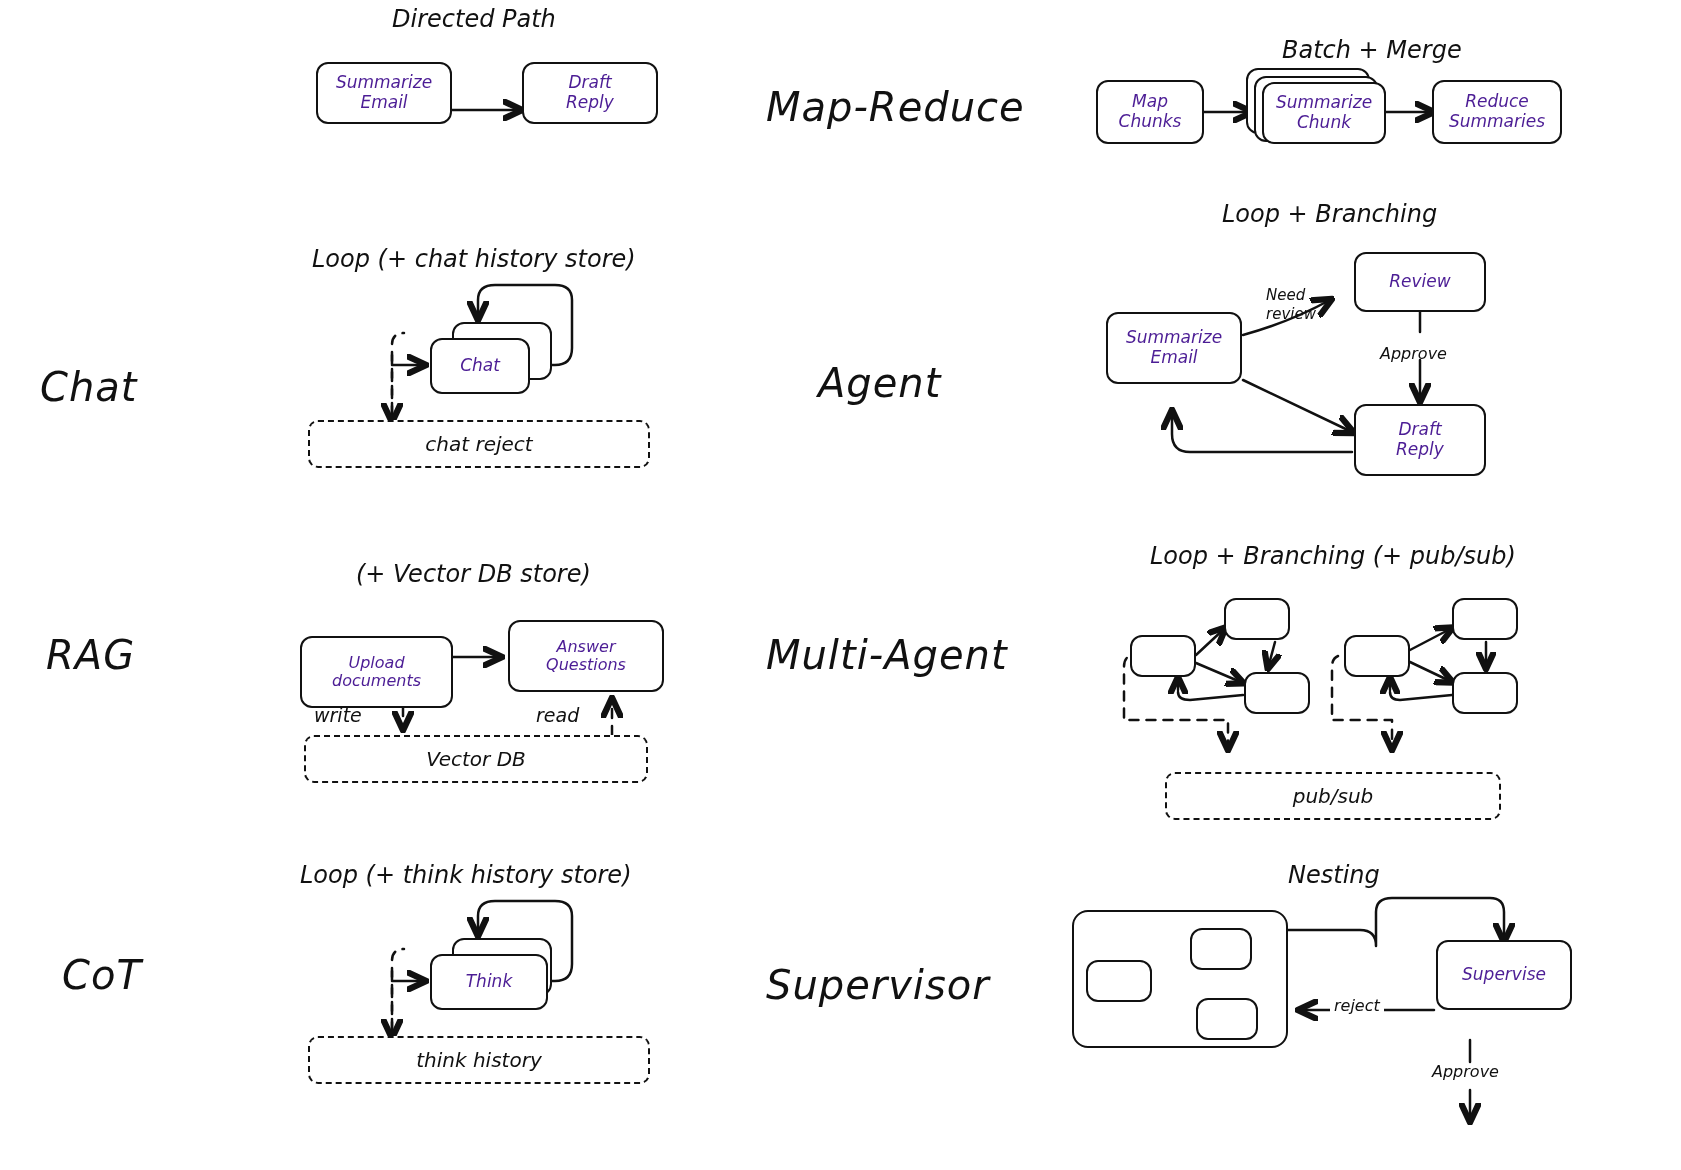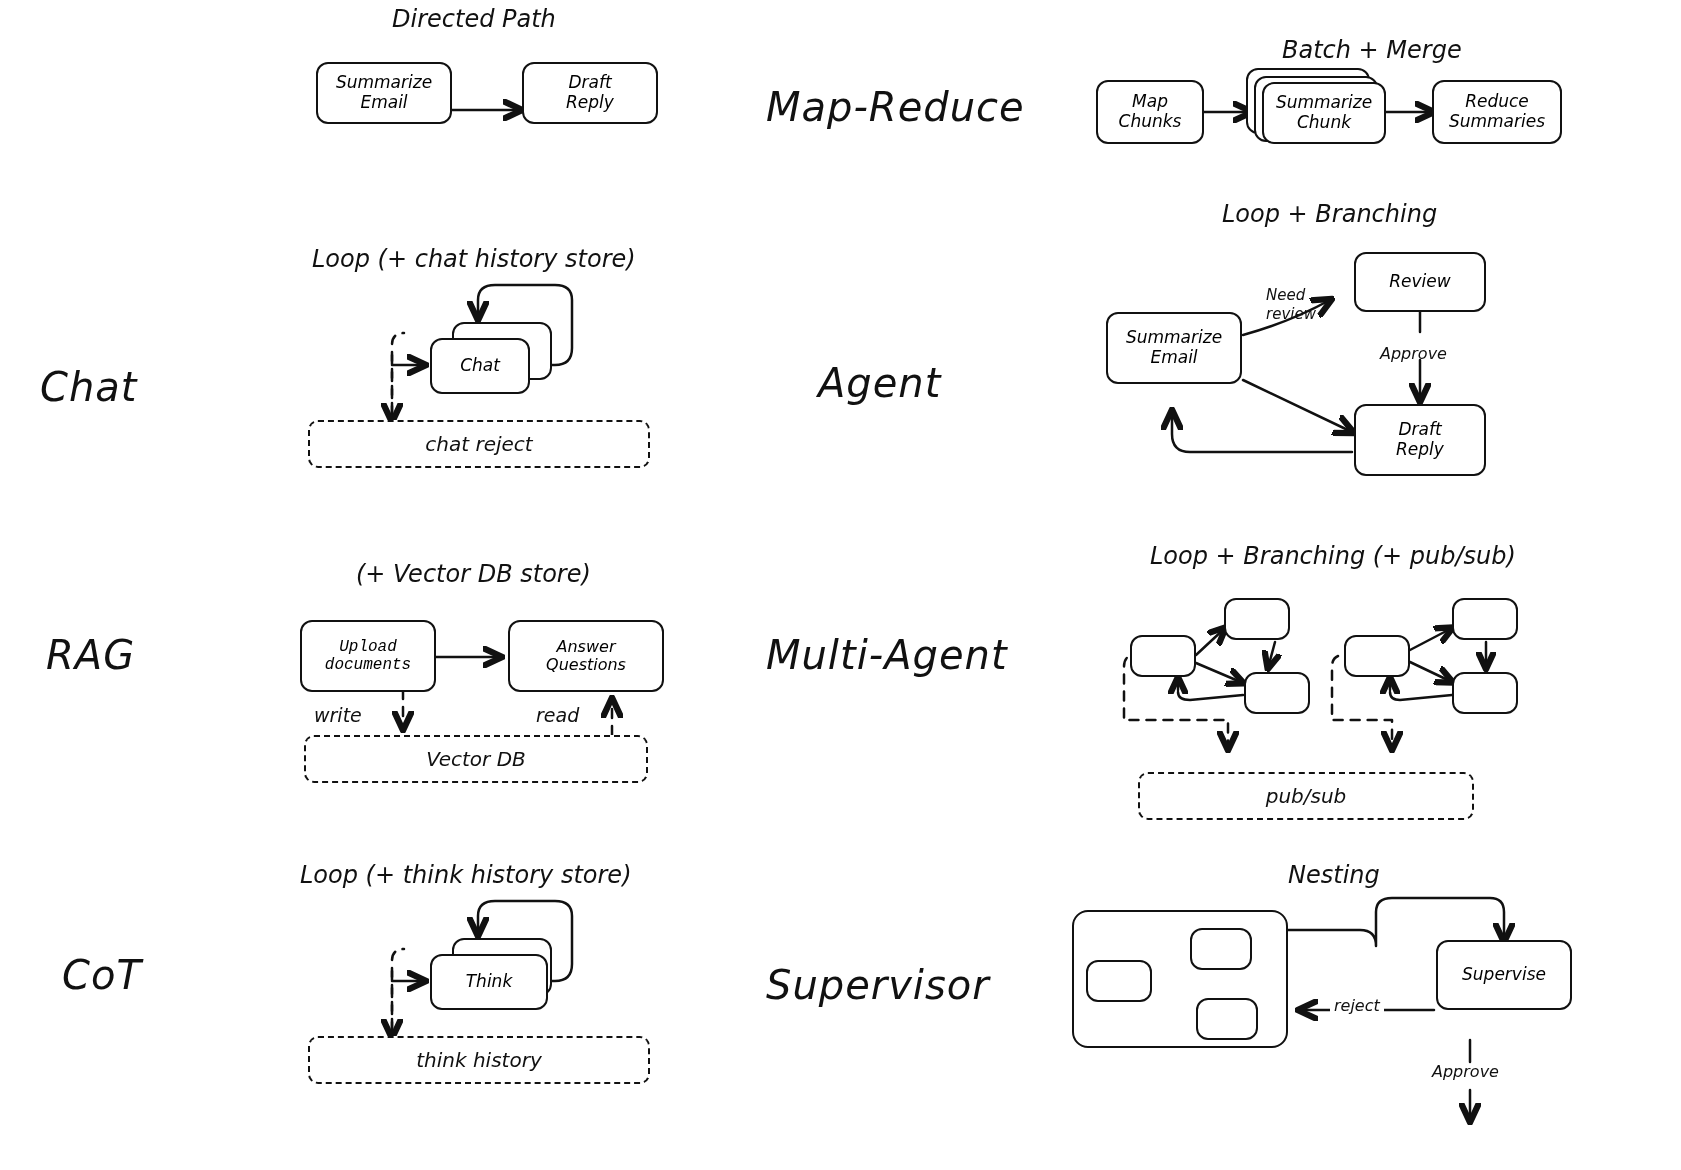--- a/index.html
+++ b/index.html
@@ -44,21 +44,21 @@
     border-radius: 12px;
     background: #fff;
     display: flex;
     align-items: center;
     justify-content: center;
     text-align: center;
     font-family: "DejaVu Sans", sans-serif;
     font-size: 17px;
     font-style: italic;
     line-height: 1.15;
-    color: #000000;
+    color: #4c1d95;
     padding: 2px 4px;
     white-space: pre-line;
   }
   .node.small { font-size: 16px; }
   .store {
     position: absolute;
     box-sizing: border-box;
     border: 2.5px dashed #111;
     border-radius: 10px;
     background: #fff;
@@ -198,39 +198,39 @@
   <div class="node" style="left:1106px; top:312px; width:136px; height:72px;">Summarize
 Email</div>
   <div class="node" style="left:1354px; top:252px; width:132px; height:60px;">Review</div>
   <div class="node" style="left:1354px; top:404px; width:132px; height:72px;">Draft
 Reply</div>
   <div class="edge-label" style="left:1266px; top:286px; line-height:1.25; font-size:15px;">Need<br>review</div>
   <div class="edge-label" style="left:1380px; top:344px;">Approve</div>
 
   <div class="pattern-label" style="left:46px; top:632px;">RAG</div>
   <div class="caption" style="left:356px; top:560px;">(+ Vector DB store)</div>
-  <div class="node small" style="left:300px; top:620px; width:136px; height:72px;font-family:Liberation Mono, monospace;">Upload
+  <div class="node small" style="left:300px; top:636px; width:153px; height:72px;">Upload
 documents</div>
   <div class="node small" style="left:508px; top:620px; width:156px; height:72px;">Answer
 Questions</div>
   <div class="edge-label" style="left:314px; top:704px; font-size:19px;">write</div>
   <div class="edge-label" style="left:536px; top:704px; font-size:19px;">read</div>
   <div class="store" style="left:304px; top:735px; width:344px; height:48px;">Vector DB</div>
 
   <div class="pattern-label" style="left:766px; top:632px;">Multi-Agent</div>
   <div class="caption" style="left:1150px; top:542px;">Loop + Branching (+ pub/sub)</div>
 
   <div class="node" style="left:1130px; top:635px; width:66px; height:42px;"></div>
   <div class="node" style="left:1224px; top:598px; width:66px; height:42px;"></div>
   <div class="node" style="left:1244px; top:672px; width:66px; height:42px;"></div>
 
   <div class="node" style="left:1344px; top:635px; width:66px; height:42px;"></div>
   <div class="node" style="left:1452px; top:598px; width:66px; height:42px;"></div>
   <div class="node" style="left:1452px; top:672px; width:66px; height:42px;"></div>
-  <div class="store" style="left:1138px; top:772px; width:336px; height:48px;">pub/sub</div>
+  <div class="store" style="left:1165px; top:772px; width:336px; height:48px;">pub/sub</div>
 
   <div class="pattern-label" style="left:46px; top:952px;margin-left:16px;">CoT</div>
   <div class="caption" style="left:300px; top:861px;text-align:center;">Loop (+ think history store)</div>
   <div class="stack-ghost" style="left:452px; top:938px; width:100px; height:58px;"></div>
   <div class="node" style="left:430px; top:954px; width:118px; height:56px;">Think</div>
   <div class="store" style="left:308px; top:1036px; width:342px; height:48px;">think history</div>
 
   <div class="pattern-label" style="left:766px; top:962px;">Supervisor</div>
   <div class="caption" style="left:1288px; top:861px;">Nesting</div>
   <div class="node" style="left:1072px; top:910px; width:216px; height:138px; border-radius:16px;"></div>

